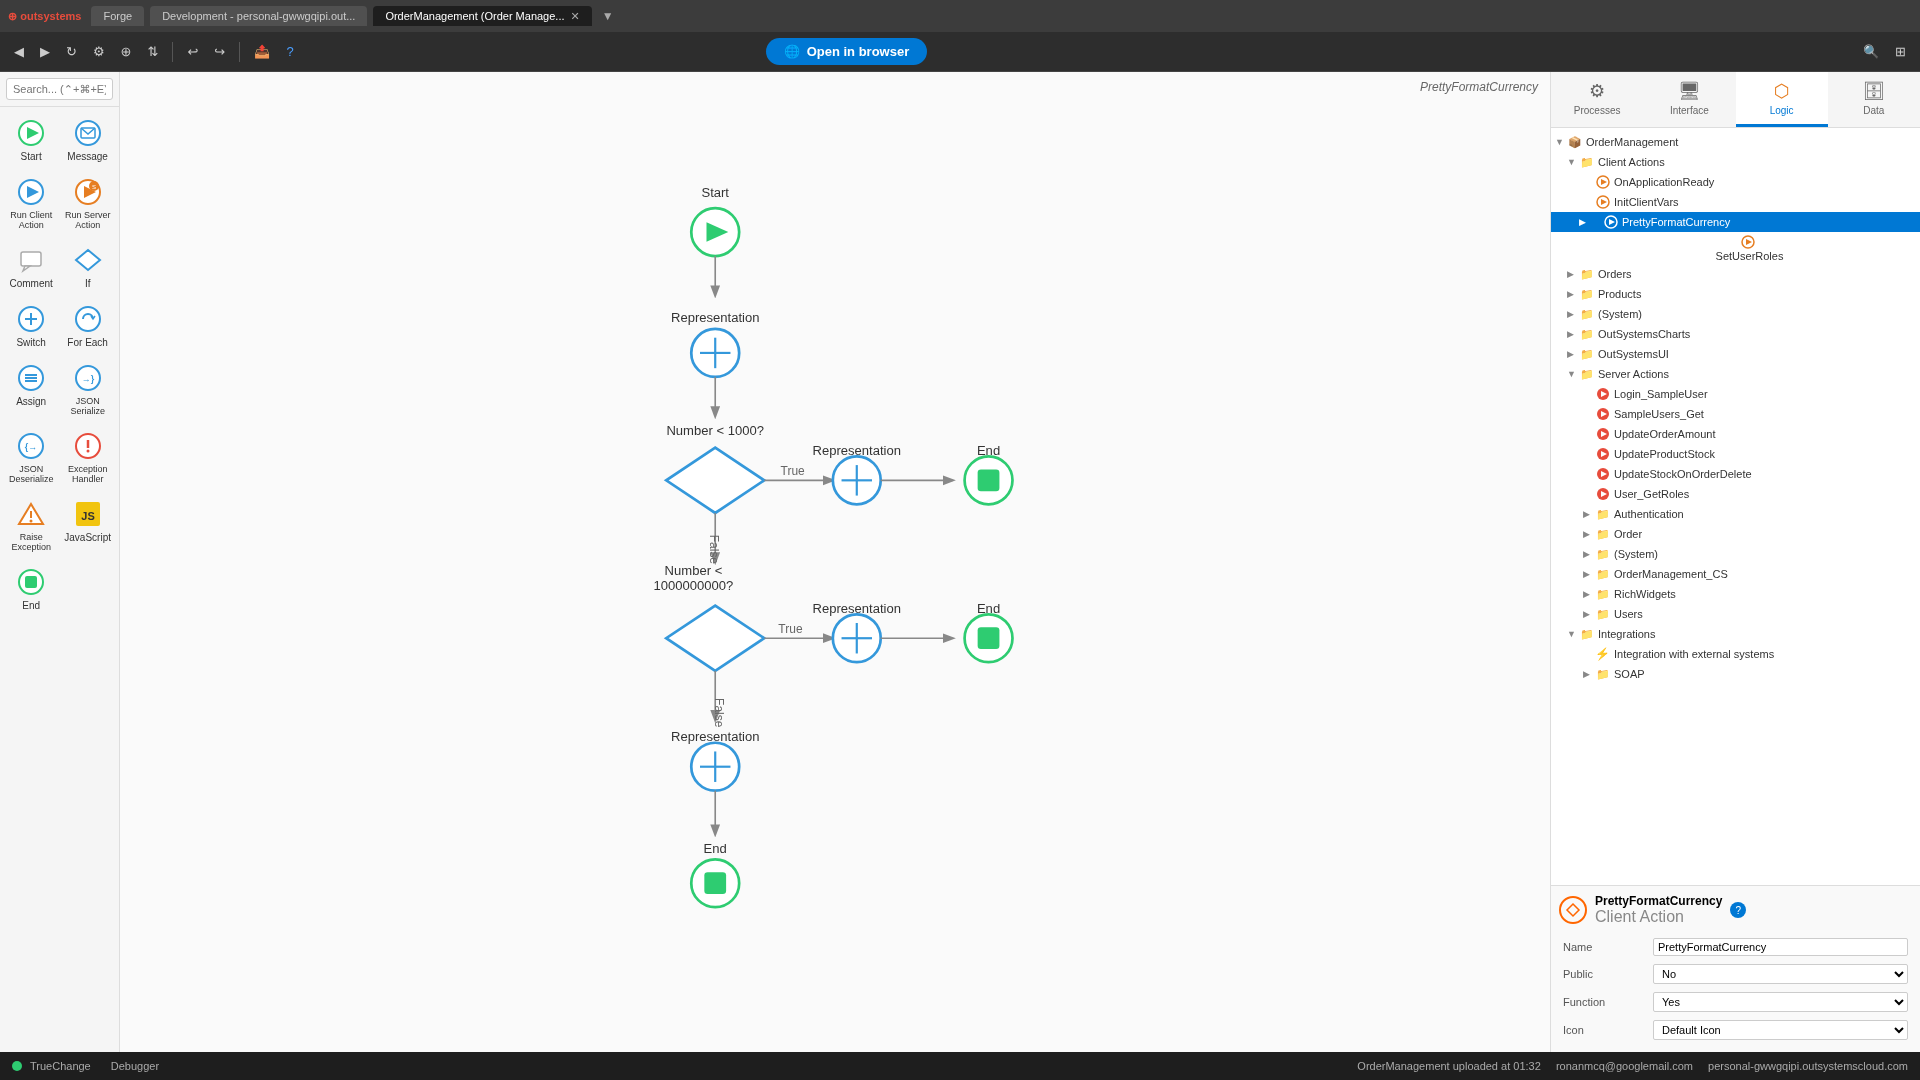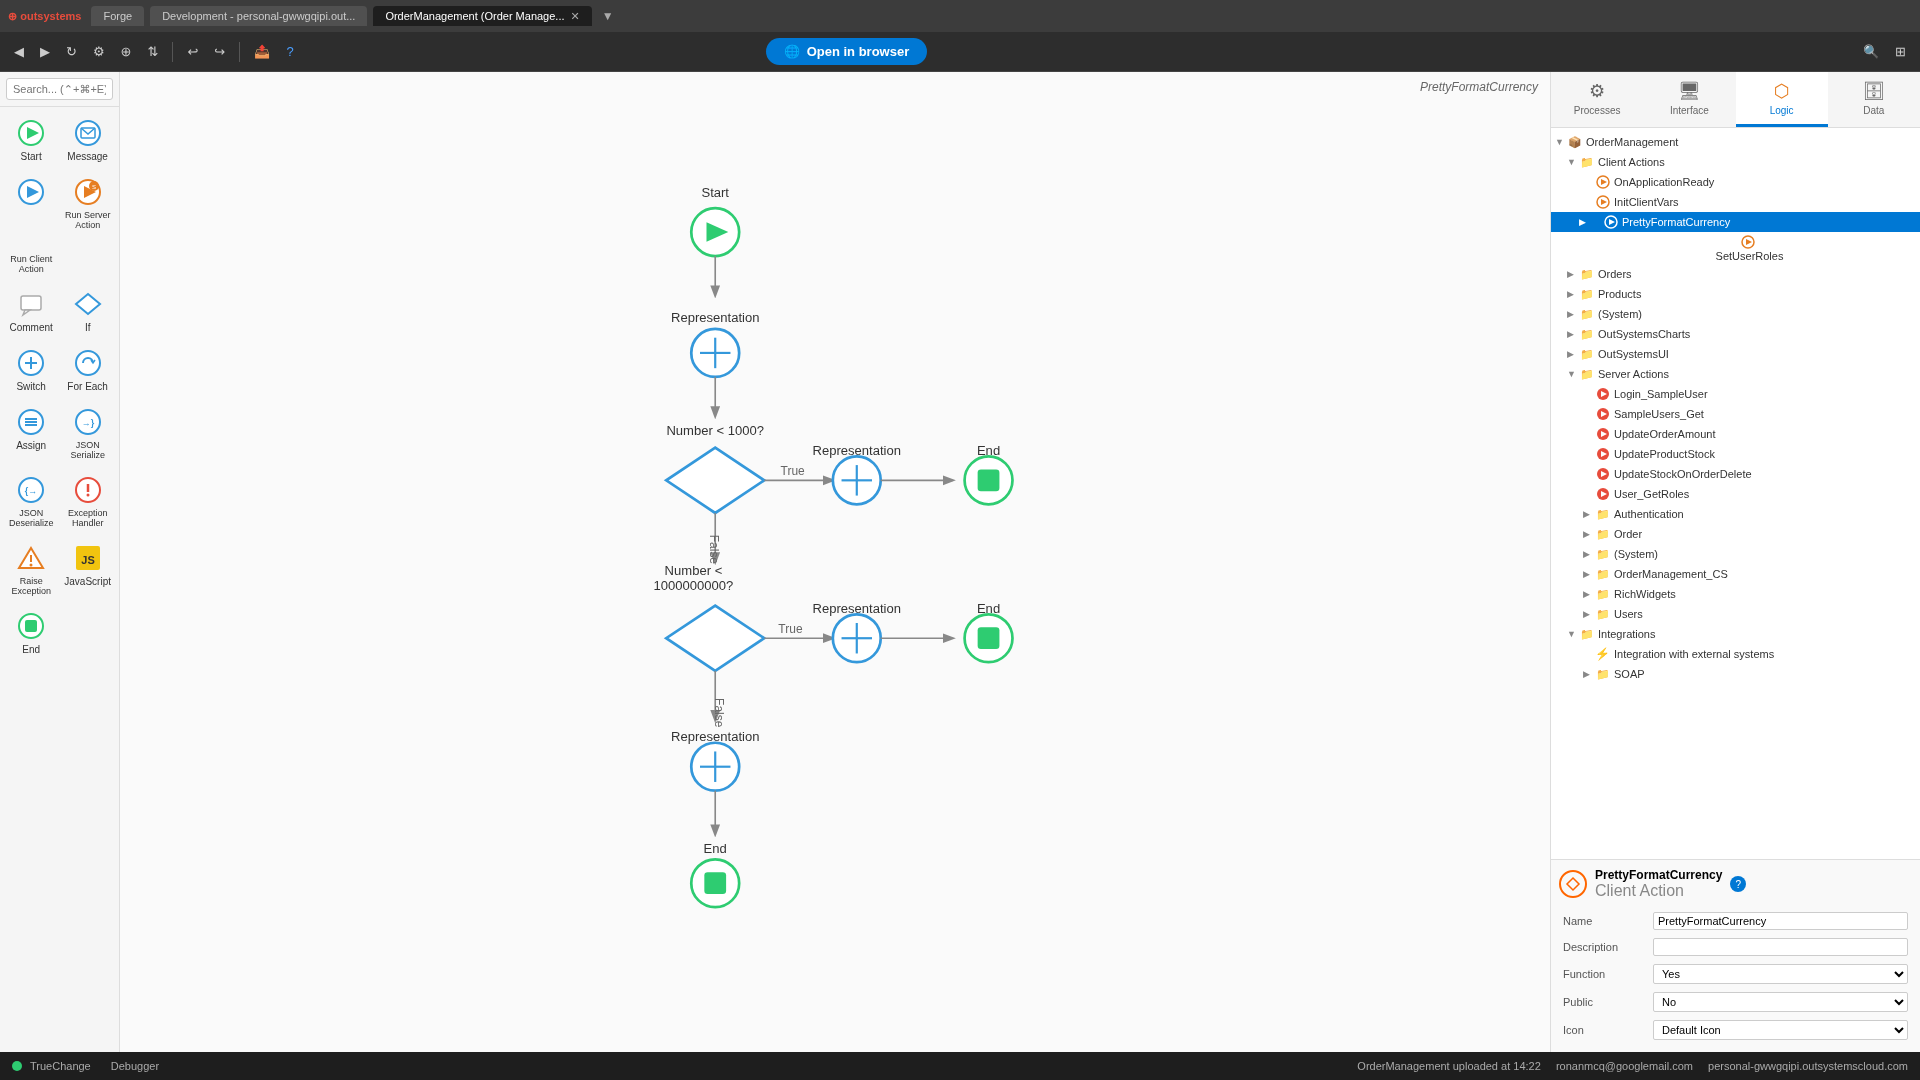--- a/index.html
+++ b/index.html
@@ -325,21 +325,21 @@
         <span>Message</span>
       </div>
 
       <div class="tool-item">
         <div class="tool-icon">
           <svg width="28" height="28" viewBox="0 0 28 28">
             <circle cx="14" cy="14" r="12" fill="white" stroke="#3498db" stroke-width="2"></circle>
             <polygon points="10,8 22,14 10,20" fill="#3498db"></polygon>
           </svg>
         </div>
-        <span style="font-size:9px;margin-top:44px;">Run Client Action</span>
+        <span style="font-size:9px;">Run Client Action</span>
       </div>
 
       <div class="tool-item">
         <div class="tool-icon">
           <svg width="28" height="28" viewBox="0 0 28 28">
             <circle cx="14" cy="14" r="12" fill="white" stroke="#e67e22" stroke-width="2"></circle>
             <polygon points="10,8 22,14 10,20" fill="#e67e22"></polygon>
             <circle cx="20" cy="8" r="5" fill="#e67e22"></circle>
             <text x="20" y="11" text-anchor="middle" fill="white" font-size="6">S</text>
           </svg>
@@ -795,38 +795,34 @@
         <div class="props-help">?</div>
       </div>
 
       <table class="props-table">
         <tbody>
             <tr>
           <td>Name</td>
           <td><input class="props-input" value="PrettyFormatCurrency" style=""></td>
         </tr>
         <tr>
-          <td>Description</td>
-          <td><input class="props-input" value="" style=""></td>
+          <td>Public</td>
+          <td>
+            <select class="props-select">
+              <option>No</option>
+              <option>Yes</option>
+            </select>
+          </td>
         </tr>
         <tr>
           <td>Function</td>
           <td>
             <select class="props-select">
               <option>Yes</option>
               <option>No</option>
-            </select>
-          </td>
-        </tr>
-        <tr>
-          <td>Public</td>
-          <td>
-            <select class="props-select">
-              <option>No</option>
-              <option>Yes</option>
             </select>
           </td>
         </tr>
         <tr>
           <td>Icon</td>
           <td>
             <select class="props-select">
               <option>Default Icon</option>
             </select>
           </td>
@@ -838,17 +834,17 @@
   </div>
 </div>
 
 <div class="status-bar">
   <div class="status-left">
     <span class="status-dot"></span>
     <span>TrueChange</span>
     <span style="margin-left:12px;">Debugger</span>
   </div>
   <div class="status-right">
-    <span>OrderManagement uploaded at 14:22</span>
+    <span>OrderManagement uploaded at 01:32</span>
     <span style="margin-left:12px;">ronanmcq@googlemail.com</span>
     <span style="margin-left:12px;">personal-gwwgqipi.outsystemscloud.com</span>
   </div>
 </div>
 
 </body></html>

